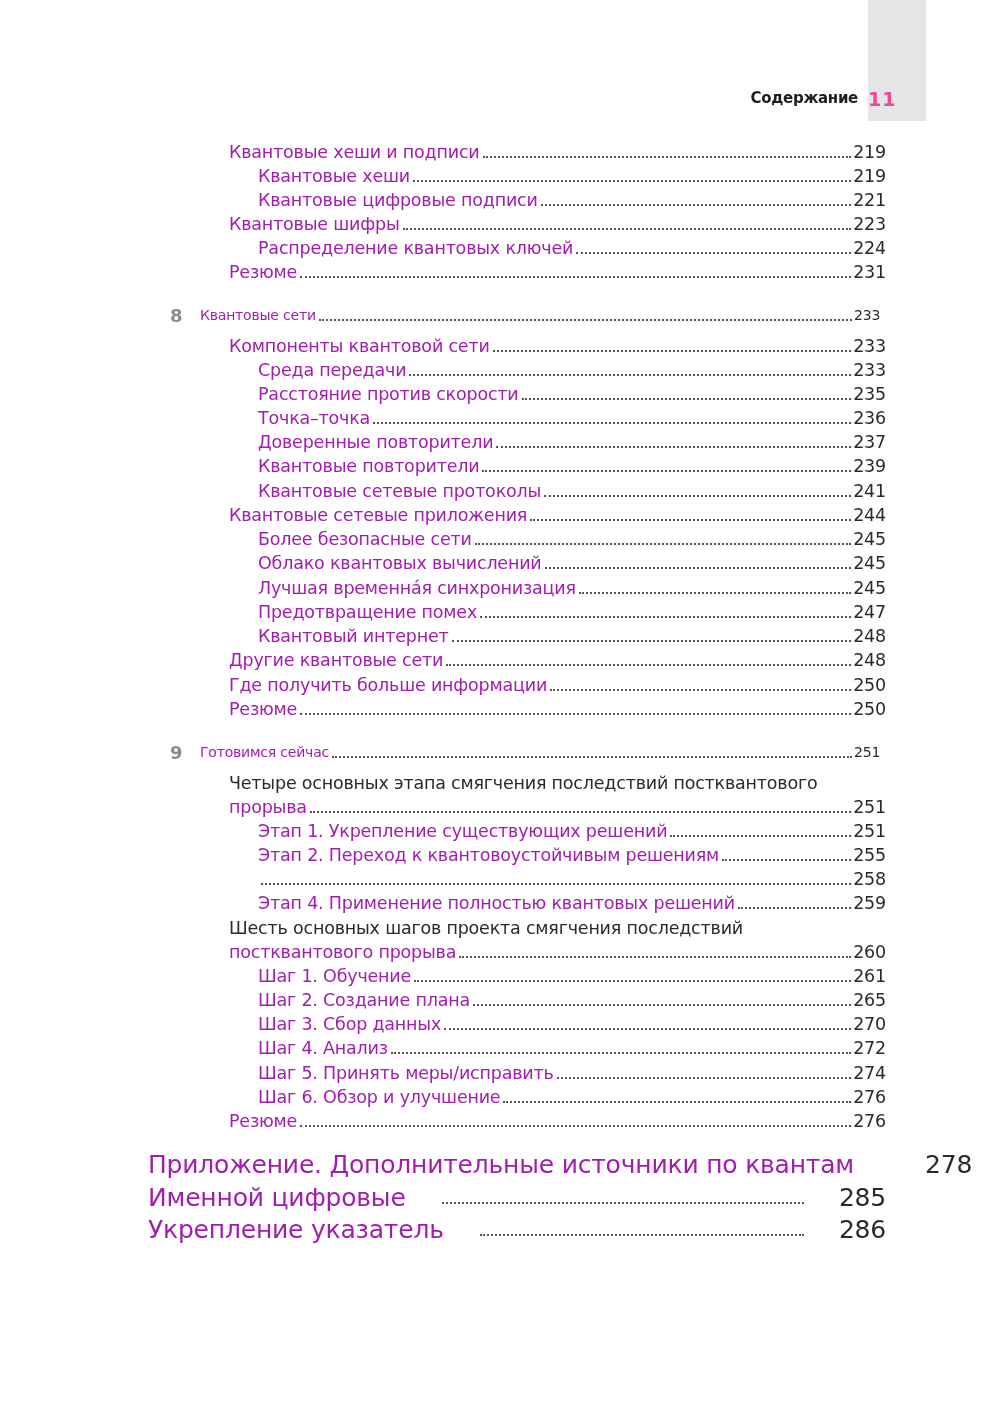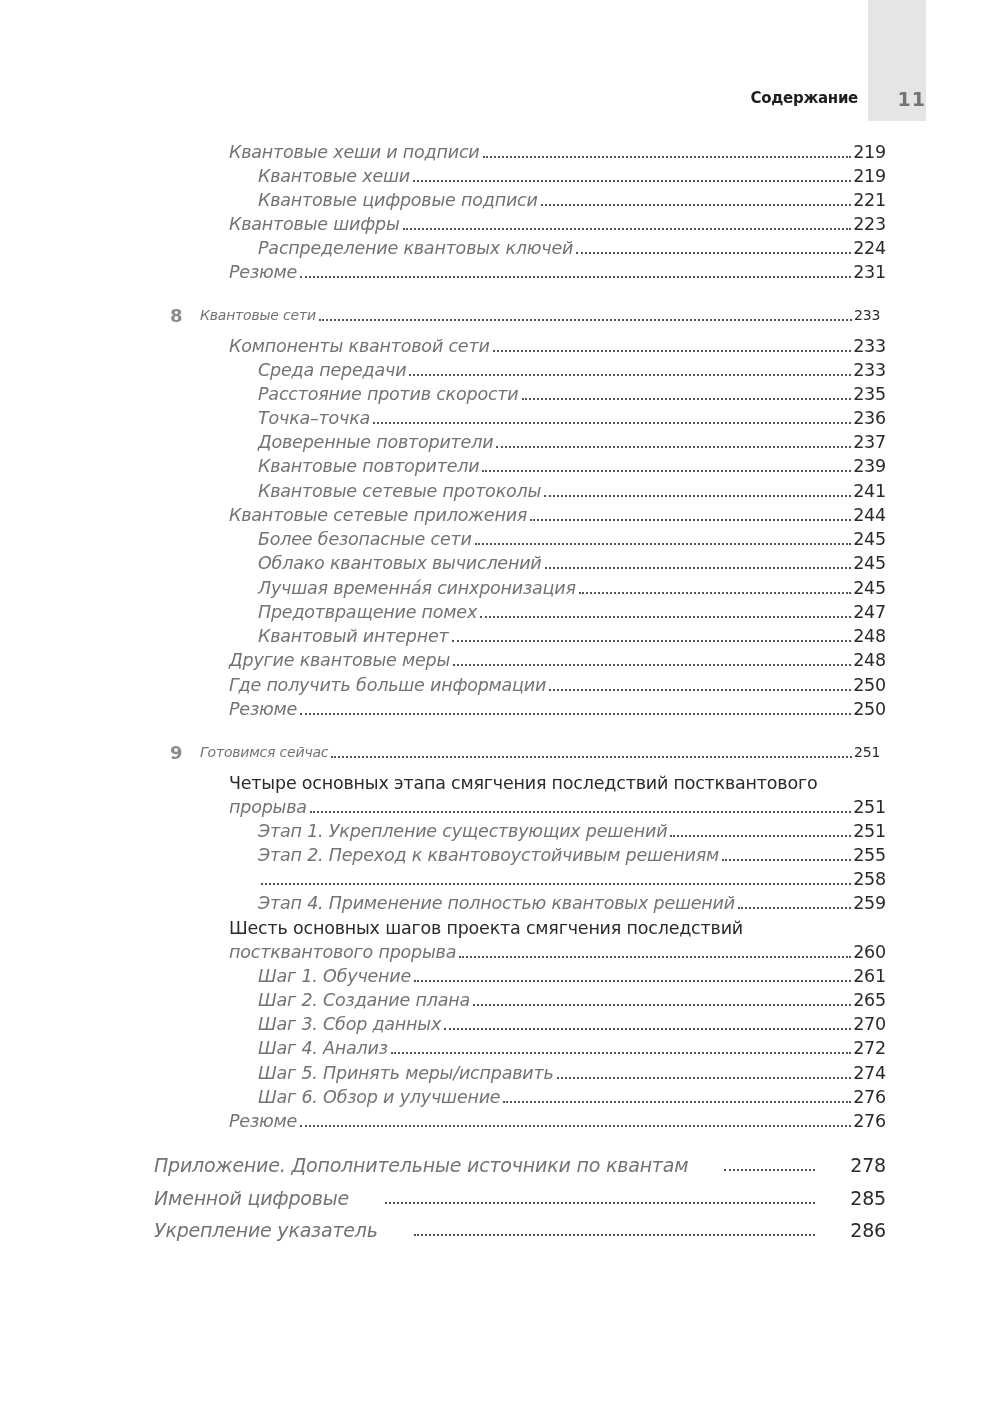--- a/index.html
+++ b/index.html
@@ -21,24 +21,24 @@
       top: 0;
       width: 58px;
       height: 121px;
       background: #e4e5e6;
     }
     .page-number {
       position: absolute;
       left: 868px;
       width: 58px;
       top: 88px;
-      text-align: right;
+      text-align: left;
       font-size: 19px;
       font-weight: bold;
-      color: #737373;
+      color: #ec4899;
       letter-spacing: 1px;
     }
     .running-head {
       position: absolute;
       right: 142px;
       top: 89px;
       font-size: 15px;
       font-weight: bold;
       color: #1e1e1e;
       letter-spacing: -0.3px;
@@ -54,43 +54,42 @@
       display: flex;
       align-items: baseline;
       right: 114px;
       font-size: 17.5px;
       line-height: 24px;
       white-space: nowrap;
       letter-spacing: -0.2px;
     }
     .entry .label {
       flex: 0 0 auto;
-      color: #737373;
-      font-style: italic;
+      color: #a21caf;
     }
     .entry .leader {
       flex: 1 1 auto;
       overflow: hidden;
       margin: 0 2px 0 3px;
       position: relative;
       height: 1px;
       align-self: flex-end;
       margin-bottom: 6px;
       border-bottom: 2px dotted #555;
     }
     .entry .pg {
       flex: 0 0 auto;
       color: #2a2a2a;
       text-align: left;
       min-width: 32px;
     }
     .lvl-chapter { left: 200px; font-size: 14px; }
     .lvl-1 { left: 229px; }
     .lvl-2 { left: 258px; }
-    .lvl-top { left: 154px; font-size: 19px; gap: 33px; }
+    .lvl-top { left: 148px; font-size: 25px; gap: 33px; }
     .chap-num {
       position: absolute;
       left: 170px;
       font-size: 18px;
       font-weight: bold;
       color: #8c8c8c;
       line-height: 24px;
     }
     .wrap-first {
       position: absolute;
@@ -209,21 +208,21 @@
     <span class="label">Предотвращение помех</span>
     <span class="leader"></span>
     <span class="pg">247</span>
   </div>
   <div class="entry lvl-2" style="top:624px">
     <span class="label">Квантовый интернет</span>
     <span class="leader"></span>
     <span class="pg">248</span>
   </div>
   <div class="entry lvl-1" style="top:648px">
-    <span class="label">Другие квантовые меры</span>
+    <span class="label">Другие квантовые сети</span>
     <span class="leader"></span>
     <span class="pg">248</span>
   </div>
   <div class="entry lvl-1" style="top:673px">
     <span class="label">Где получить больше информации</span>
     <span class="leader"></span>
     <span class="pg">250</span>
   </div>
   <div class="entry lvl-1" style="top:697px">
     <span class="label">Резюме</span>

